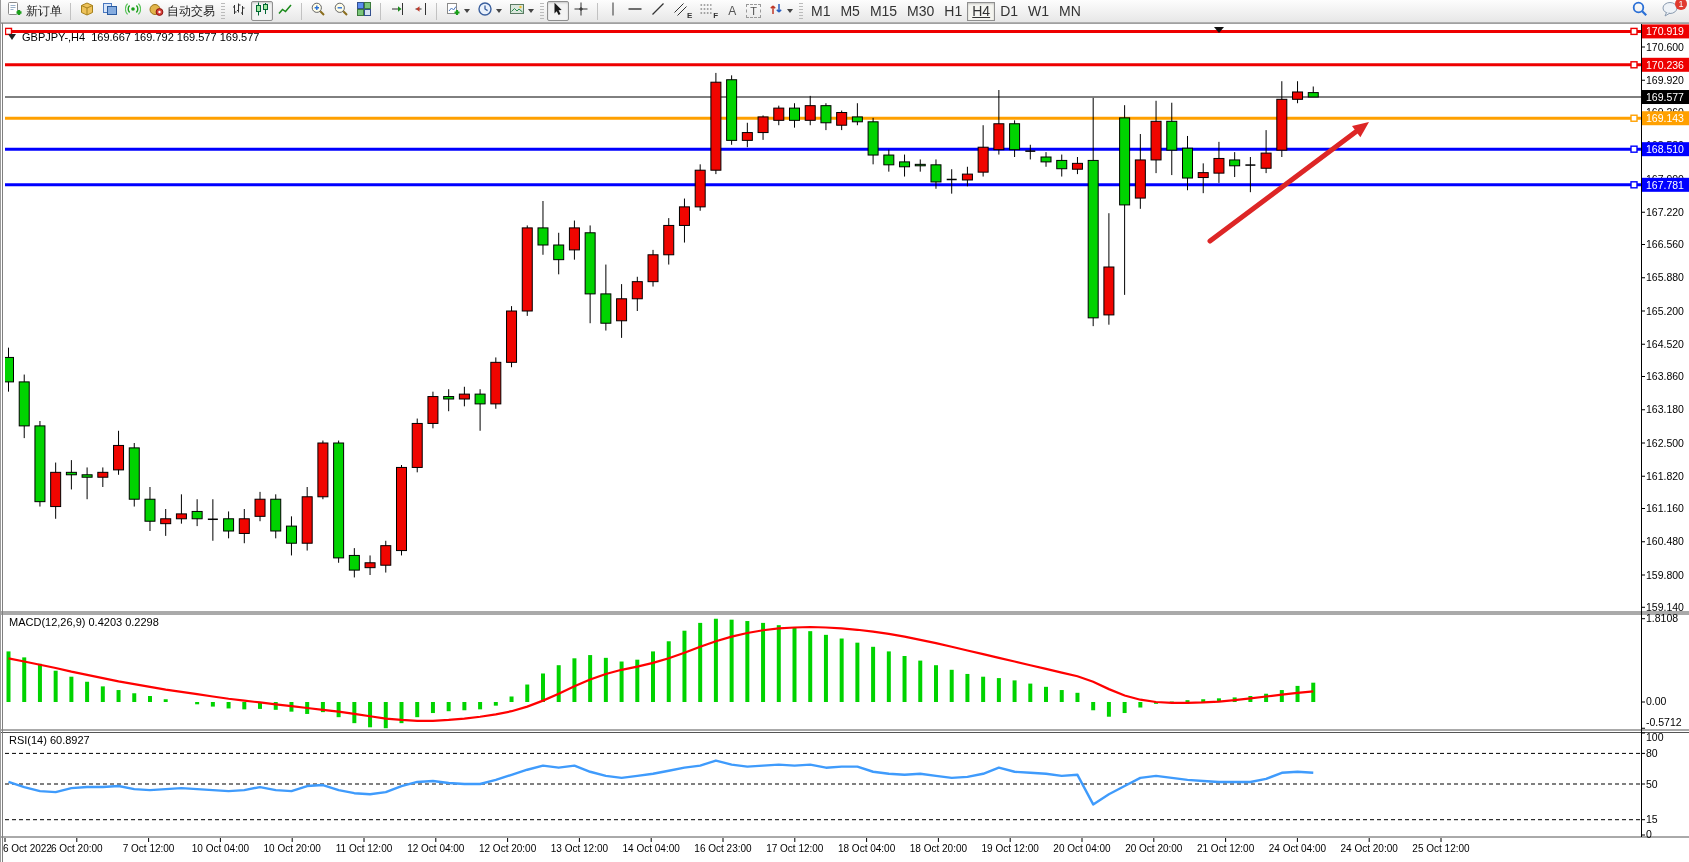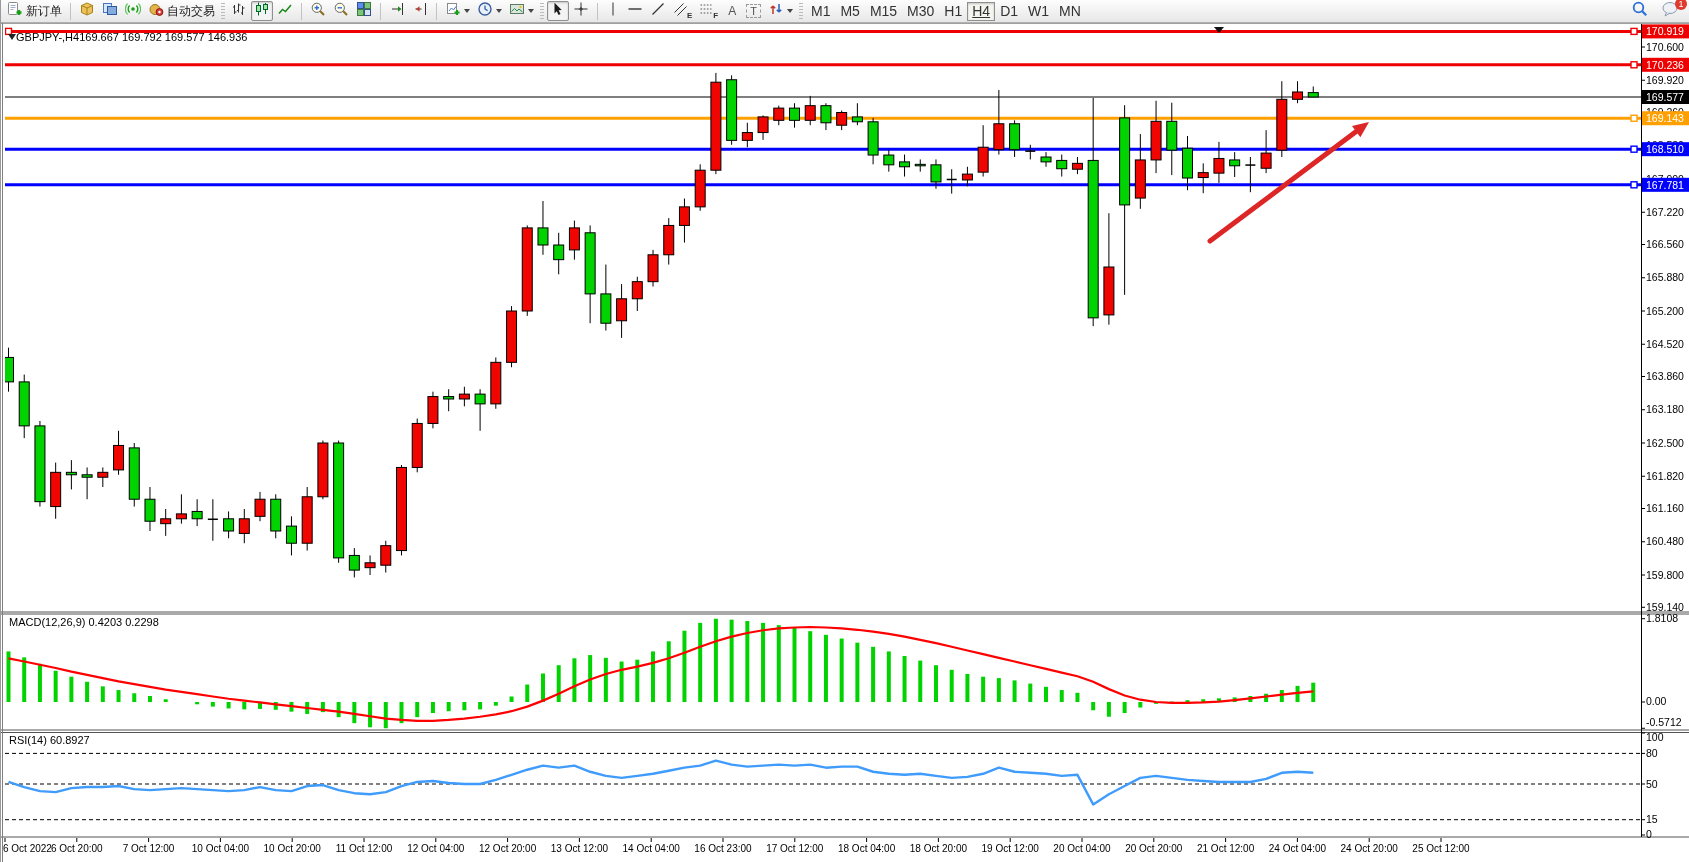--- a/index.html
+++ b/index.html
@@ -21,21 +21,21 @@
   .tf-btn{height:19px;min-width:24px;font-size:14px;color:#333;display:inline-flex;align-items:center;
     justify-content:center;border:1px solid transparent;padding:0 4px;box-sizing:border-box;}
   .tf-btn.pressed{background:#f5f5f0;border-color:#8f8f8f;box-shadow:inset 0 1px 2px rgba(0,0,0,.2);text-decoration:underline;}
   #tb-right{margin-left:auto;display:flex;align-items:center;gap:6px;padding-right:4px;}
   #chat-wrap{position:relative;}
   #chat-badge{position:absolute;right:-5px;top:-4px;background:#e03a2f;color:#fff;font-size:9px;
     width:12px;height:12px;border-radius:50%;display:flex;align-items:center;justify-content:center;}
   .ltr{font-size:11px;font-weight:bold;color:#333;}
   
   #chart-title{position:absolute;left:7px;top:31px;font-size:11px;color:#000;z-index:5;
-    display:flex;align-items:center;white-space:nowrap;}
+    display:flex;align-items:center;gap:6px;white-space:nowrap;}
   #oct-arrow{width:0;height:0;border-left:4px solid transparent;border-right:4px solid transparent;
     border-top:6px solid #222;}
   svg text{font-family:"Liberation Sans",sans-serif;}
 </style>
 </head>
 <body>
 
 <div id="app">
 
   <div id="toolbar">
@@ -226,21 +226,21 @@
               <path d="M5.5 12.5L4 16l5-3" fill="#eef2f7" stroke="#8a9bb0"></path>
             </svg></span>
         <span id="chat-badge">1</span>
       </div>
     </div>
   </div>
 
   <div id="chart-title">
     <span id="oct-arrow"></span>
     <span>GBPJPY-,H4</span>
-    <span>169.667 169.792 169.577 146.936</span>
+    <span>169.667 169.792 169.577 169.577</span>
   </div>
 
   <svg id="chart" width="1689" height="839" viewBox="0 23 1689 839" style="position:absolute;left:0;top:23px;">
       <rect x="0" y="23" width="1689" height="839" fill="#ffffff"></rect>
       <rect x="4" y="24" width="1636" height="587" fill="#fff"></rect>
       <rect x="4" y="615" width="1636" height="114" fill="#fff"></rect>
       <rect x="4" y="732" width="1636" height="104" fill="#fff"></rect>
       <defs>
         <clipPath id="clipMain">
           <rect x="4" y="24" width="1636" height="587"></rect>

